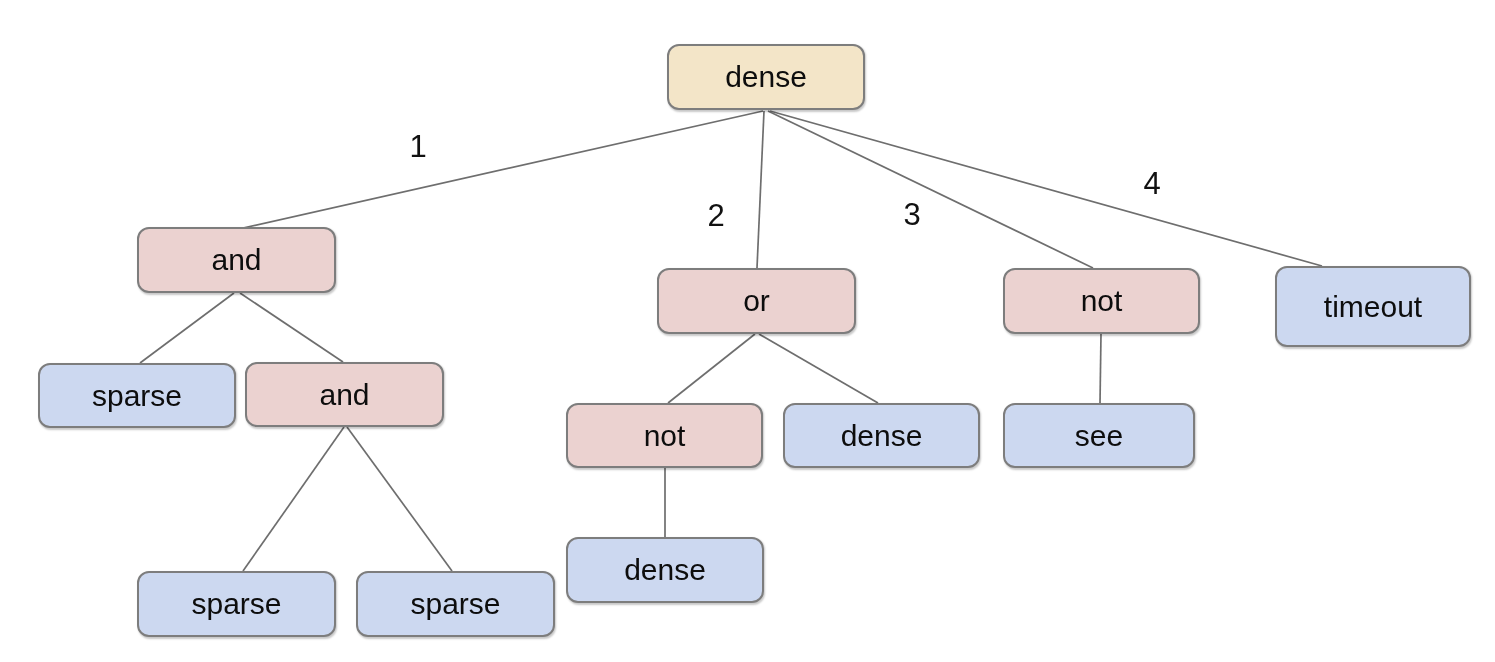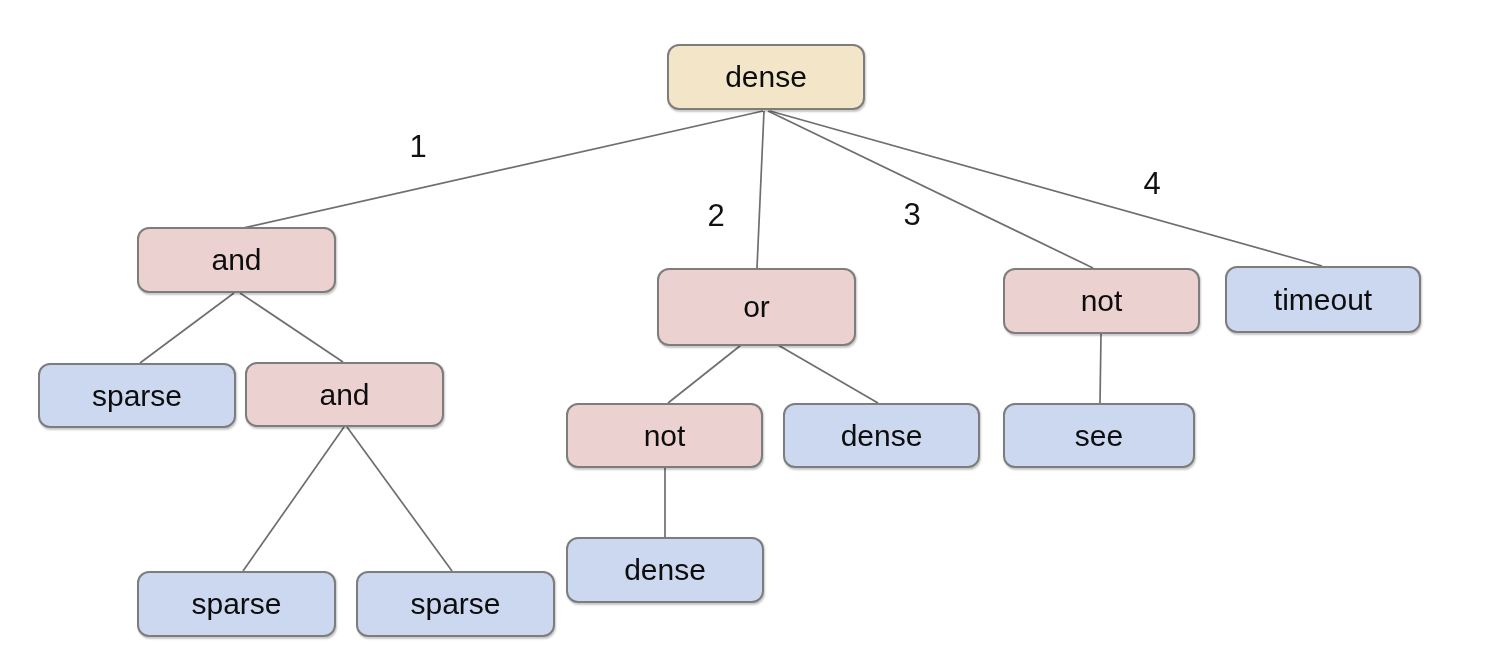--- a/index.html
+++ b/index.html
@@ -74,29 +74,29 @@
   <div class="edge-label" style="left:1130px; top:168px;">4</div>
 
   <div class="node root" style="left:667px; top:44px; width:198px; height:66px;">
     <span>dense</span>
   </div>
 
   <div class="node operator" style="left:137px; top:227px; width:199px; height:66px;">
     <span>and</span>
   </div>
 
-  <div class="node operator" style="left:657px; top:268px; width:199px; height:78px;">
+  <div class="node operator" style="left:657px; top:268px; width:199px; height:66px;">
     <span>or</span>
   </div>
 
   <div class="node operator" style="left:1003px; top:268px; width:197px; height:66px;">
     <span>not</span>
   </div>
 
-  <div class="node leaf" style="left:1225px; top:266px; width:196px; height:67px;border-radius:12px;">
+  <div class="node leaf" style="left:1275px; top:266px; width:196px; height:81px;border-radius:12px;">
     <span>timeout</span>
   </div>
 
   <div class="node leaf" style="left:38px; top:363px; width:198px; height:65px;">
     <span>sparse</span>
   </div>
 
   <div class="node operator" style="left:245px; top:362px; width:199px; height:65px;">
     <span>and</span>
   </div>

